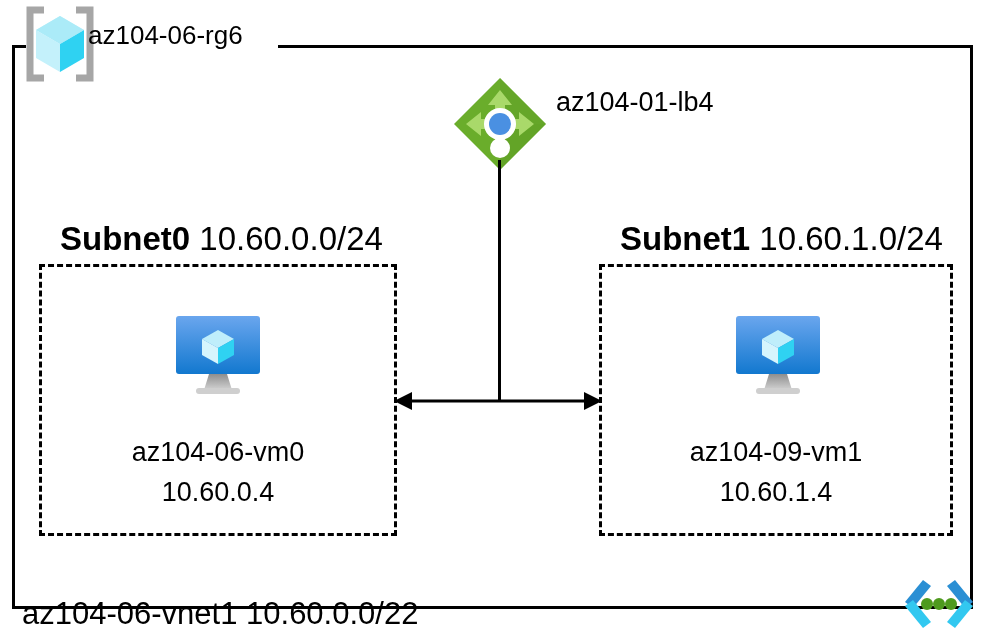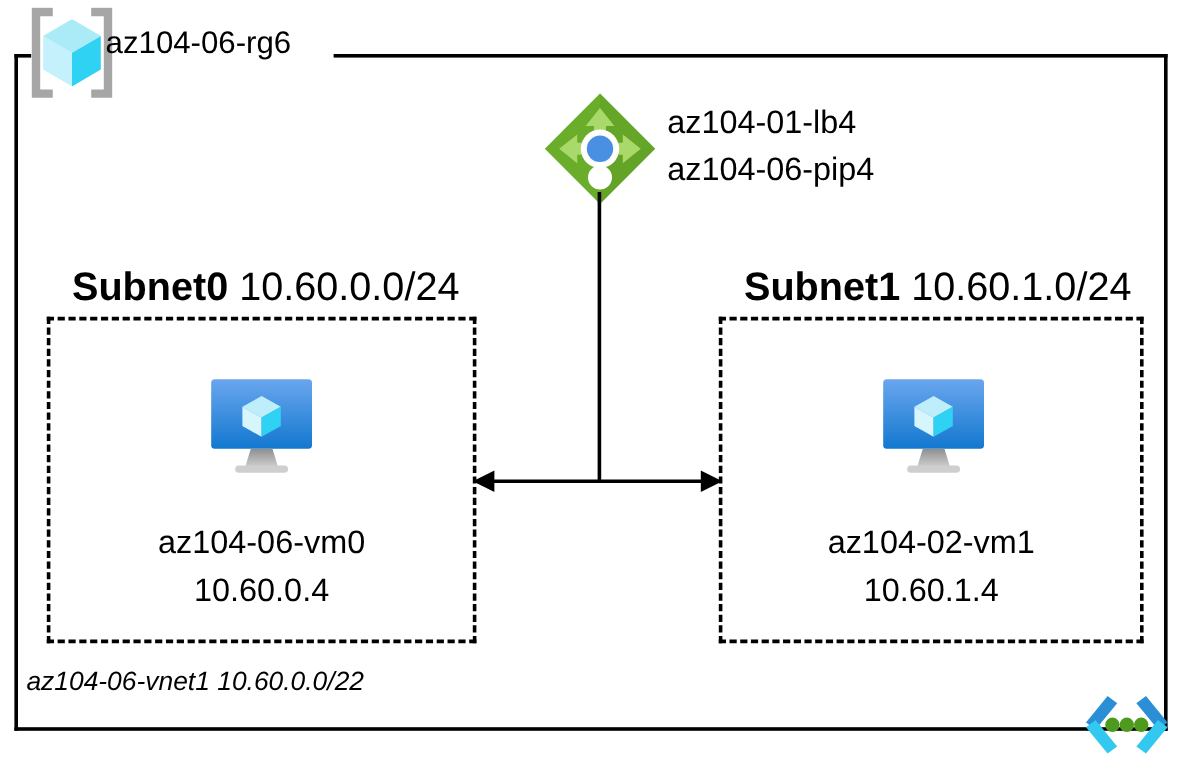--- a/index.html
+++ b/index.html
@@ -158,25 +158,24 @@
     top: 386px;
     width: 212px;
     height: 30px;
   }
   .h-arrow svg { display: block; }
 
   
   .vnet-label {
     position: absolute;
     left: 22px;
-    top: 552px;
-    font-size: 22px;
+    top: 598px;
+    font-size: 31px;
     line-height: 32px;
     white-space: nowrap;
-    font-style: italic;
   }
 
   
   .vnet-icon {
     position: absolute;
     left: 893px;
     top: 578px;
     width: 92px;
     height: 56px;
   }
@@ -229,21 +228,20 @@
       <path d="M48 48 L48 70" stroke="#ffffff" stroke-width="9" stroke-linecap="round"></path>
       <circle cx="48" cy="72" r="10" fill="#ffffff"></circle>
 
       <circle cx="48" cy="48" r="16" fill="#ffffff"></circle>
       <circle cx="48" cy="48" r="11" fill="#4a90e2"></circle>
     </svg>
   </div>
 
   <div class="lb-labels">
     <div>az104-01-lb4</div>
-    <div>az104-06-pip4</div>
   </div>
 
   <div class="lb-stem"></div>
 
   <div class="subnet-head subnet-head-0">
     <span class="bold">Subnet0</span><span>&nbsp;</span><span>10.60.0.0/24</span>
   </div>
   <div class="subnet-box subnet-box-0"></div>
 
   <div class="vm-icon vm-icon-0">
@@ -294,21 +292,21 @@
       <rect x="8" y="4" width="84" height="58" rx="3" fill="url(#mon1)"></rect>
       <path d="M41 62 L59 62 L64 78 L36 78 Z" fill="url(#stand1)"></path>
       <rect x="28" y="76" width="44" height="6" rx="3" fill="#cfcfcf"></rect>
       <polygon points="50,18 66,27 50,36 34,27" fill="#bfeefb"></polygon>
       <polygon points="34,27 50,36 50,52 34,43" fill="#d6f5fd"></polygon>
       <polygon points="66,27 66,43 50,52 50,36" fill="#2fd2f2"></polygon>
     </svg>
   </div>
 
   <div class="vm-labels vm-labels-1">
-    <div>az104-02-vm1</div>
+    <div>az104-09-vm1</div>
     <div>10.60.1.4</div>
   </div>
 
   <div class="h-arrow">
     <svg width="212" height="30" viewBox="0 0 212 30">
       <line x1="14" y1="15" x2="198" y2="15" stroke="#000000" stroke-width="3"></line>
       <polygon points="2,15 20,6 20,24" fill="#000000"></polygon>
       <polygon points="210,15 192,6 192,24" fill="#000000"></polygon>
     </svg>
   </div>

